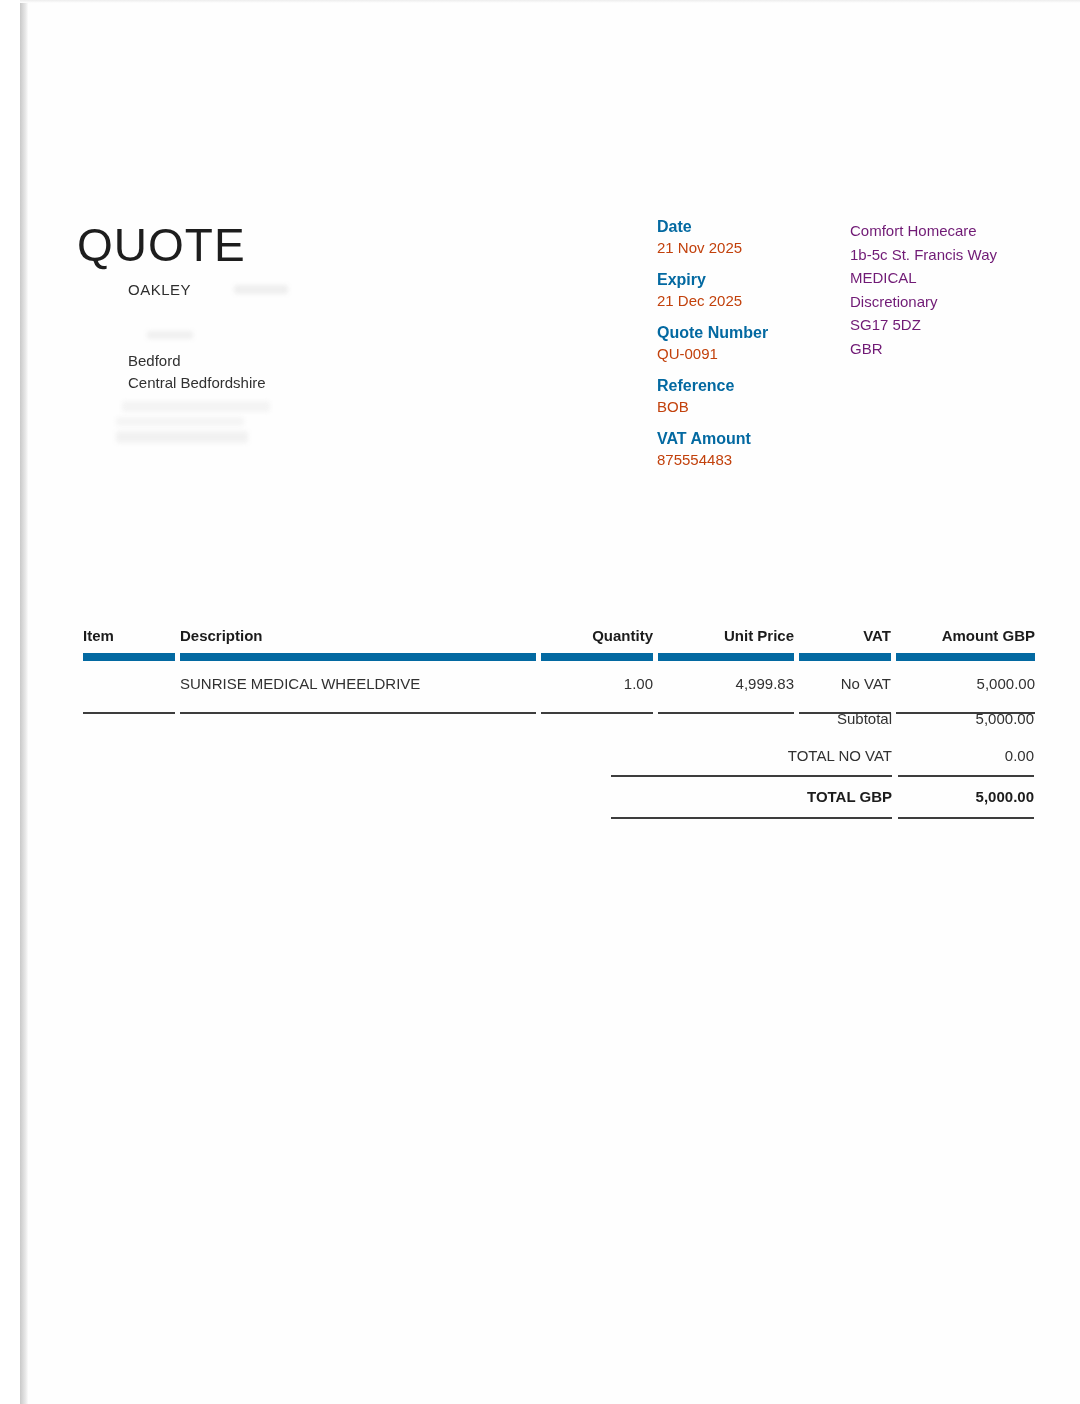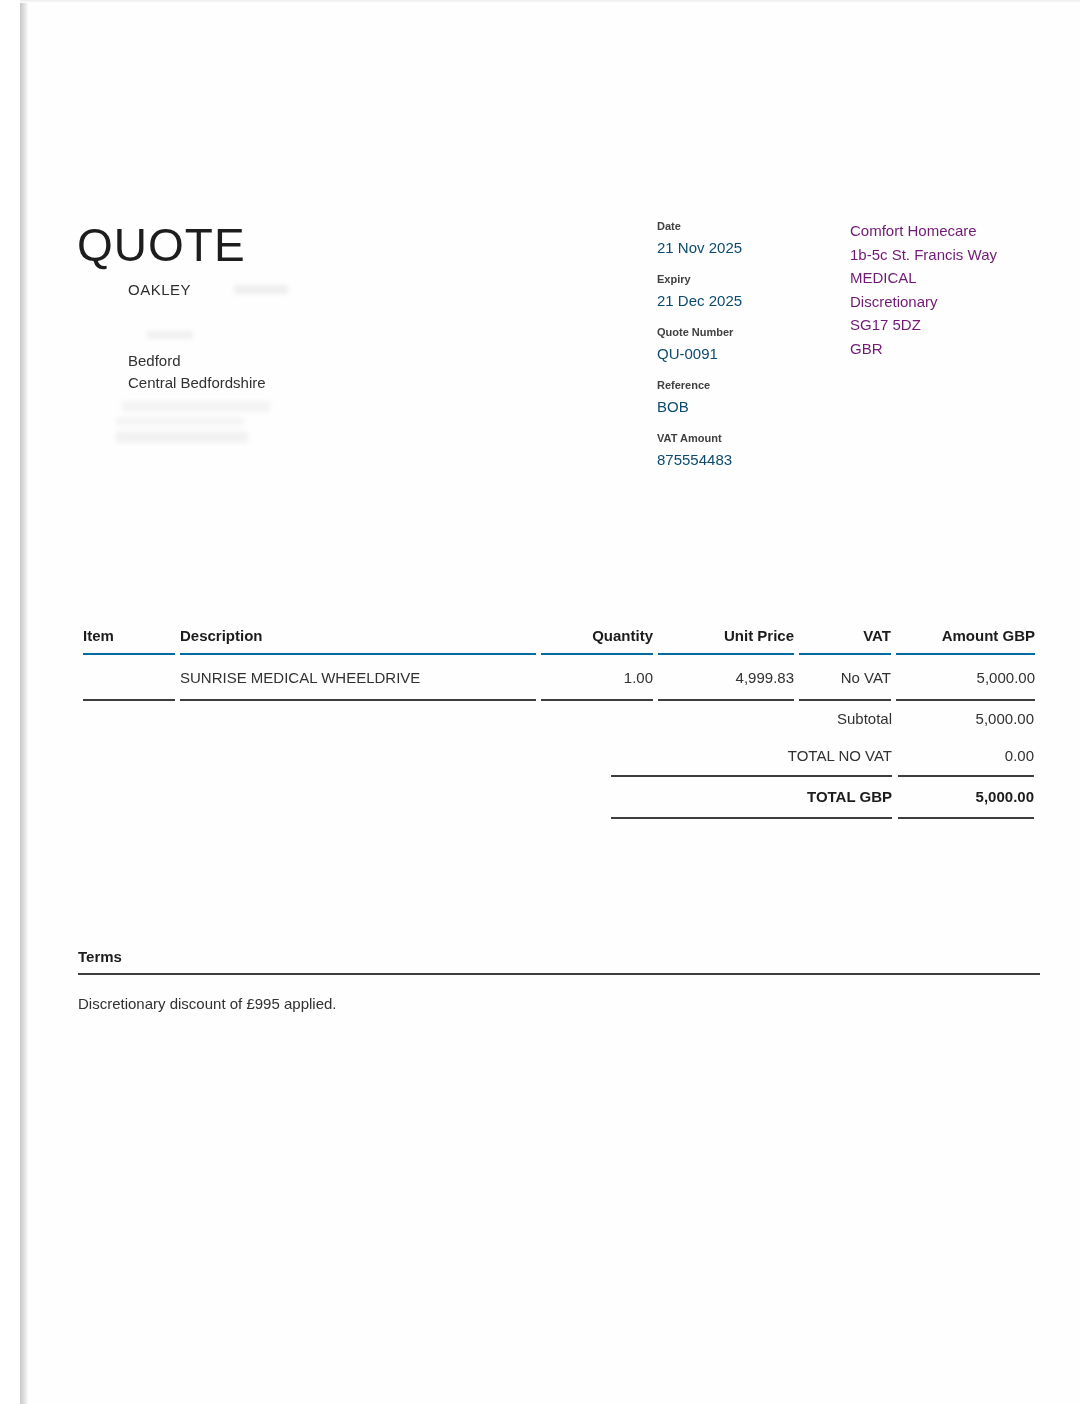--- a/index.html
+++ b/index.html
@@ -39,45 +39,45 @@
   .ghost { position: absolute; background: #e2e2e2; filter: blur(2px); opacity: 0.75; border-radius: 2px; }
   .g1 { left: 214px; top: 285px; width: 54px; height: 9px; opacity: 0.55; }
   .g2 { left: 127px; top: 331px; width: 46px; height: 8px; opacity: 0.5; }
   .g3 { left: 102px; top: 401px; width: 148px; height: 11px; opacity: 0.45; background: #e8e8e8; }
   .g4 { left: 96px;  top: 417px; width: 128px; height: 9px;  opacity: 0.45; background: #eaeaea; }
   .g5 { left: 96px;  top: 431px; width: 132px; height: 12px; opacity: 0.5;  background: #e6e6e6; }
 
   
   .meta { position: absolute; left: 637px; top: 216px; width: 185px; }
   .meta-group { margin-bottom: 11px; }
-  .meta-label { font-weight: 700; font-size: 11px; line-height: 21px; color: #404040; }
-  .meta-value { font-size: 15px; line-height: 21px; color: #0c4a6e; }
+  .meta-label { font-weight: 700; font-size: 16px; line-height: 21px; color: #0369a1; }
+  .meta-value { font-size: 15px; line-height: 21px; color: #c2410c; }
 
   
   .company { position: absolute; left: 830px; top: 219px; width: 210px; }
   .company div { font-size: 15px; line-height: 23.5px; color: #701a75; }
 
   
   .items-wrap { position: absolute; left: 58px; top: 615px; width: 962px; }
   table.items {
     width: 100%;
     border-collapse: separate;
     border-spacing: 5px 0;
     table-layout: fixed;
   }
   table.items th {
     font-size: 15px; font-weight: 700; color: #1c1c1c;
     padding: 12px 0 9px 0;
-    border-bottom: 2px solid #0369a1;
+    border-bottom: 8px solid #0369a1;
     text-align: right;
   }
   table.items th.al, table.items td.al { text-align: left; }
   table.items td {
     font-size: 15px; color: #313131;
-    padding: 14px 0 13px 0;
+    padding: 14px 0 20px 0;
     border-bottom: 2px solid #3d3d3d;
     text-align: right;
   }
 
   
   .totals-wrap { position: absolute; left: 585px; top: 700px; width: 435px; }
   table.totals {
     width: 100%;
     border-collapse: separate;
     border-spacing: 6px 0;
@@ -200,17 +200,13 @@
         <td class="t-value">0.00</td>
       </tr>
       <tr class="grand">
         <td class="t-label">TOTAL GBP</td>
         <td class="t-value">5,000.00</td>
       </tr>
     </tbody>
       </table>
   </div>
 
-  <div class="terms">
-    <div class="terms-heading">Terms</div>
-    <div class="terms-text">Discretionary discount of £995 applied.</div>
-  </div>
 </div>
 
 </body></html>

